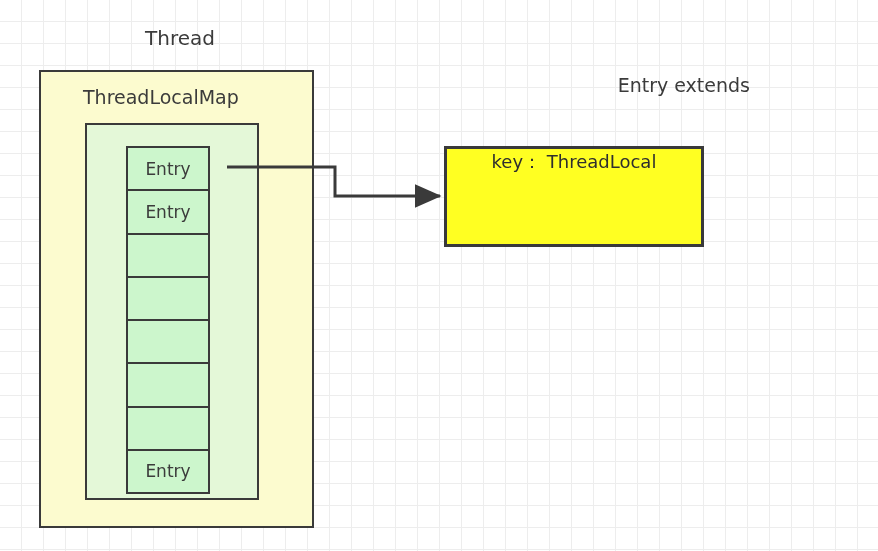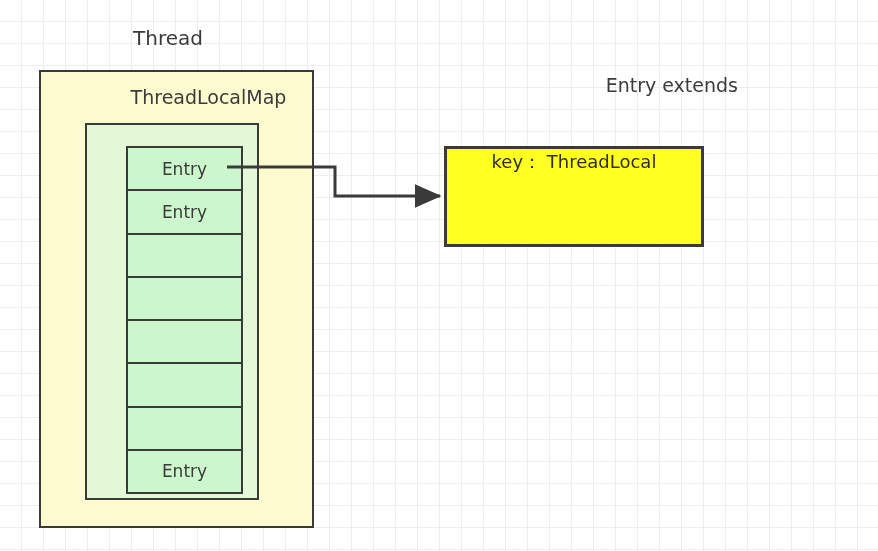--- a/index.html
+++ b/index.html
@@ -23,20 +23,21 @@
     background-size: 22px 22px;
     background-position: -1px -1px;
   }
 
   
   .lbl {
     position: absolute;
     color: #3b3b3b;
     white-space: nowrap;
     line-height: 1.25;
+    margin-left: 12px;
   }
 
   .caption-thread {
     left: 0;
     top: 26px;
     width: 336px;
     text-align: center;
     font-size: 20px;
   }
 
@@ -59,21 +60,21 @@
     box-sizing: border-box;
     background: #fcfbcf;
     border: 2px solid #3a3a3a;
   }
 
   .tlm-title {
     position: absolute;
     left: 39px;
     top: 86px;
     width: 275px;
-    text-align: center;
+    text-align: left;
     font-size: 19px;
     padding-left: 32px;
   }
 
   
   .tlm-box {
     position: absolute;
     left: 85px;
     top: 123px;
     width: 174px;
@@ -81,21 +82,21 @@
     box-sizing: border-box;
     background: #e4f8d8;
     border: 2px solid #3a3a3a;
   }
 
   
   .entry-table {
     position: absolute;
     left: 126px;
     top: 146px;
-    width: 117px;
+    width: 84px;
     height: 348px;
     box-sizing: border-box;
     border: 2px solid #3a3a3a;
     display: flex;
     flex-direction: column;
     background: #ccf6cc;
   }
   .entry-cell {
     flex: 1 1 0;
     box-sizing: border-box;

